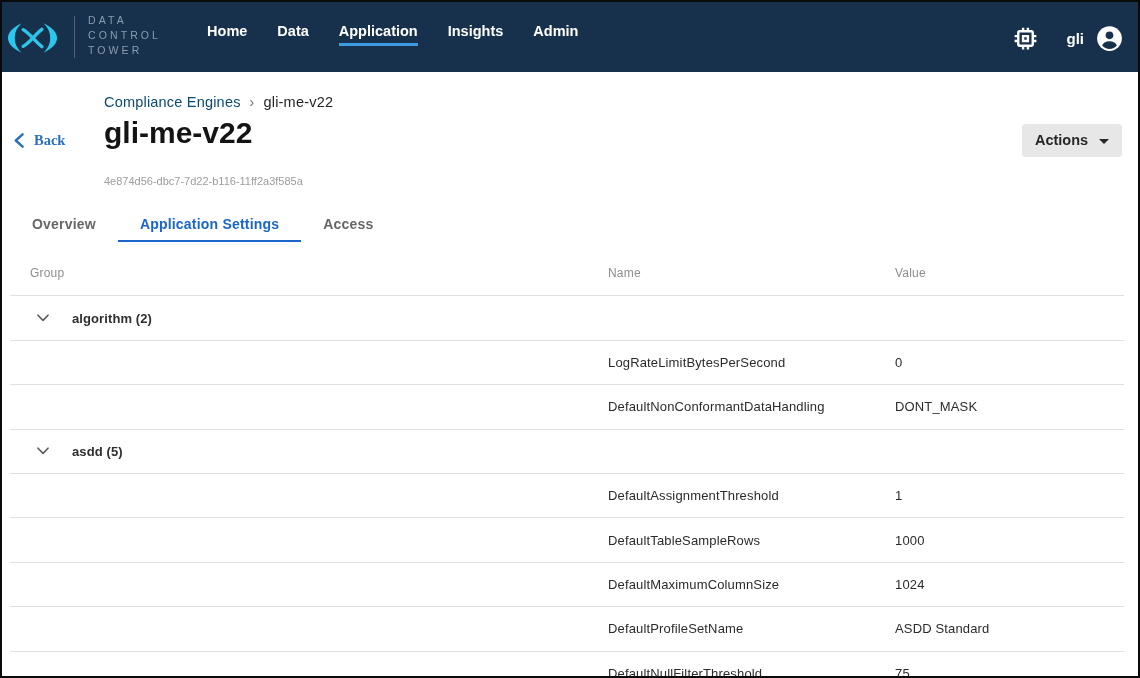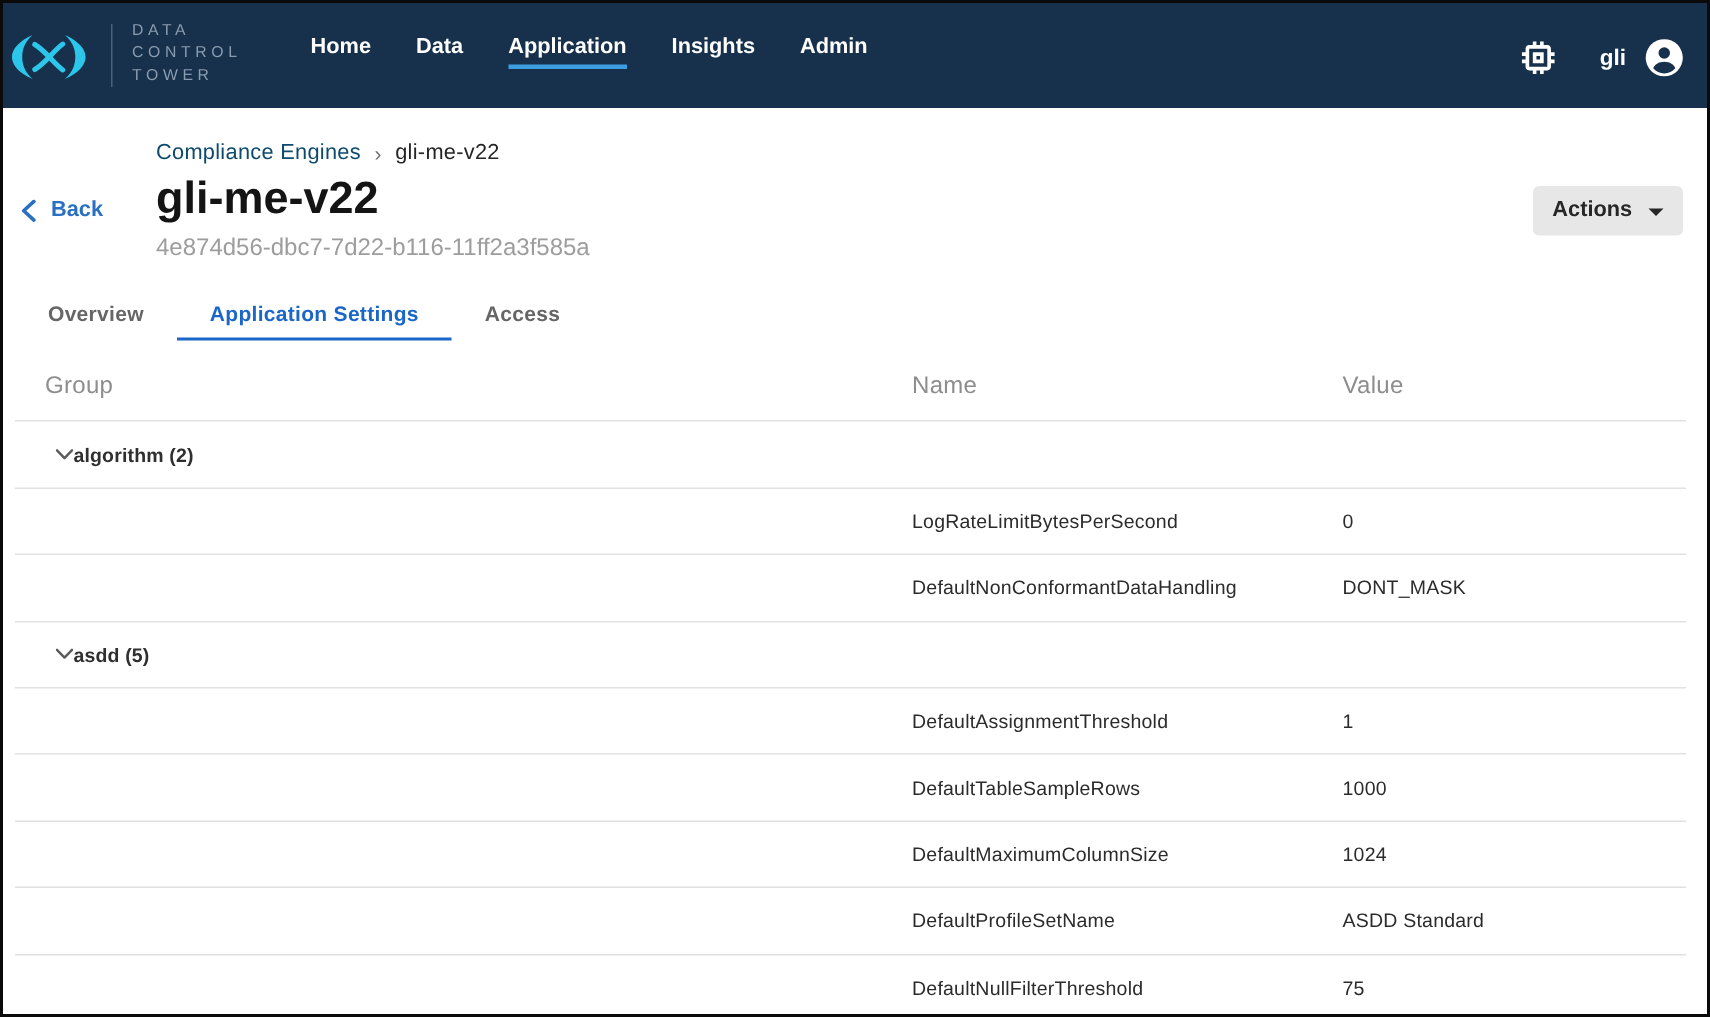--- a/index.html
+++ b/index.html
@@ -99,20 +99,21 @@
   .back-btn {
     position: absolute;
     left: 12px;
     top: 60px;
     display: flex;
     align-items: center;
     color: #2a70c2;
     font-size: 14.5px;
     font-weight: 700;
     cursor: pointer;
+    font-family: Liberation Serif, serif;
   }
   .back-btn svg { margin-right: 10px; }
   .header-block { margin-left: 102px; padding-top: 21px; }
   .breadcrumb {
     display: flex;
     align-items: center;
     font-size: 14.5px;
     line-height: 19px;
     letter-spacing: 0.2px;
   }
@@ -121,22 +122,22 @@
   .breadcrumb .crumb-current { color: #252525; }
   .page-title {
     margin-top: 5px;
     font-size: 30px;
     line-height: 32px;
     font-weight: 700;
     color: #141414;
     letter-spacing: 0px;
   }
   .page-uuid {
-    margin-top: 9px;
-    font-size: 16px;
+    margin-top: 24px;
+    font-size: 11px;
     line-height: 16px;
     color: #9d9d9d;
     letter-spacing: 0px;
   }
   .actions-btn {
     position: absolute;
     top: 51.5px;
     right: 16px;
     width: 100px;
     height: 33px;
@@ -192,26 +193,26 @@
 
   
   .settings-table { margin: 8px 14px 0 8px; }
   .t-row {
     display: grid;
     grid-template-columns: 578px 287px 1fr;
     align-items: center;
     border-bottom: 1px solid #e1e1e1;
   }
   .t-head { height: 46.4px; border-bottom: 1px solid #e1e1e1; }
-  .t-head .t-cell { color: #8d8d8d; font-size: 16px; letter-spacing: 0.2px; }
+  .t-head .t-cell { color: #8d8d8d; font-size: 12px; letter-spacing: 0.2px; }
   .t-body-row { height: 44.4px; }
   .t-cell { padding-left: 20px; }
   .group-cell { display: flex; align-items: center; }
   .group-chevron { margin-left: 7px; cursor: pointer; flex: 0 0 auto; }
-  .group-label { font-size: 13px; font-weight: 700; color: #2f2f2f; letter-spacing: 0.1px; }
+  .group-label { margin-left: 23px; font-size: 13px; font-weight: 700; color: #2f2f2f; letter-spacing: 0.1px; }
   .cell-text { font-size: 13px; color: #2b2b2b; letter-spacing: 0.15px; }
 </style>
 </head>
 <body>
 
 <div class="frame">
 
   <div class="navbar">
     <svg class="logo-mark" viewBox="0 0 56 30" aria-hidden="true">
       <path d="M17,0 C8,4 3,9.5 3,15 C3,20.5 8,26 17,30 C11.5,25 10,20 10,15 C10,10 11.5,5 17,0 Z" fill="#2bc6ea"></path>

